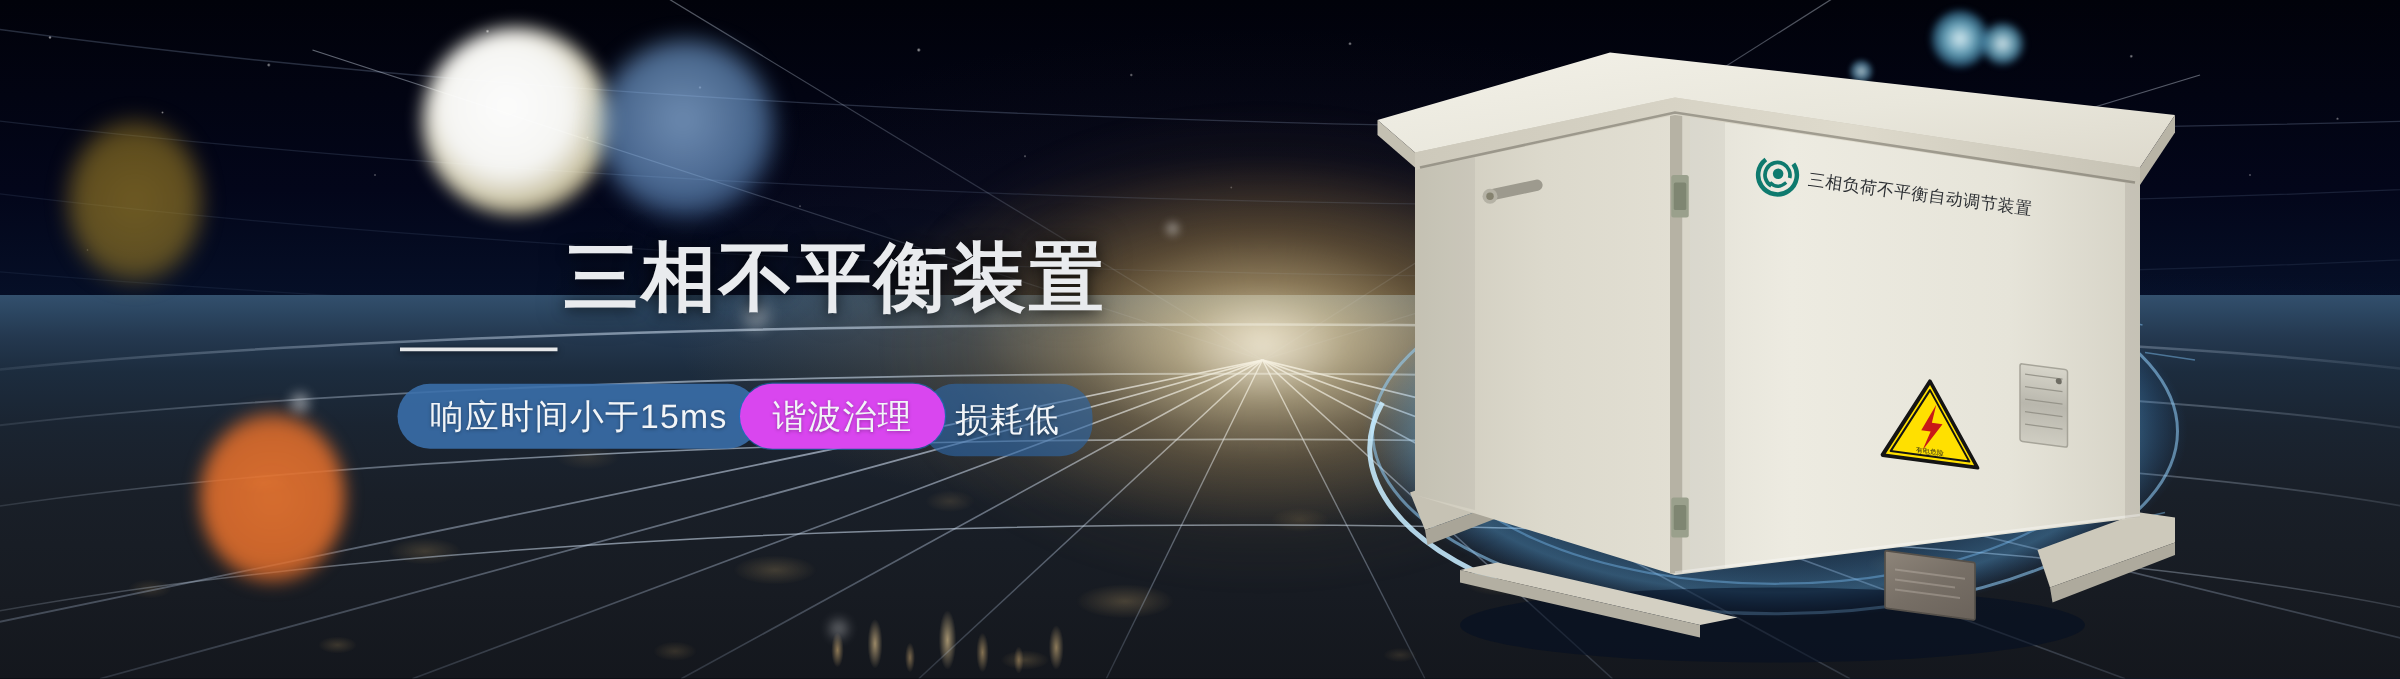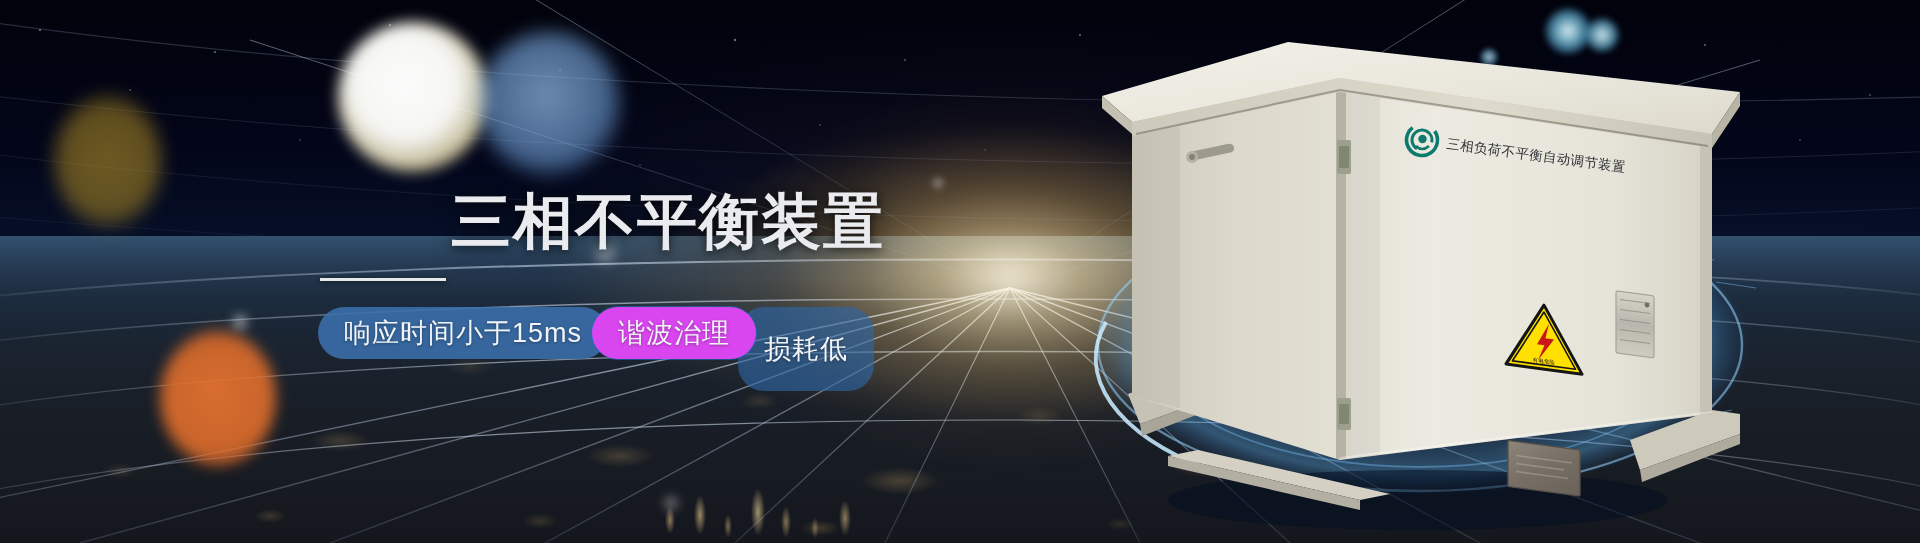--- a/index.html
+++ b/index.html
@@ -333,21 +333,21 @@
     z-index: 1;
   }
   .tag-2 {
     background: #d946ef;
     padding: 0 26px;
     z-index: 3;
     box-shadow: 0 0 0 1px rgba(27,111,196,0.6);
   }
   .tag-3 {
     background: rgba(45,104,168,0.62);
-    padding: 16px 26px;
+    padding: 3px 26px;
     margin-left: -18px;
     z-index: 2;
   }
 
   
   .device-stage {
     position: absolute;
     left: 1040px;
     top: 0;
     width: 880px;

